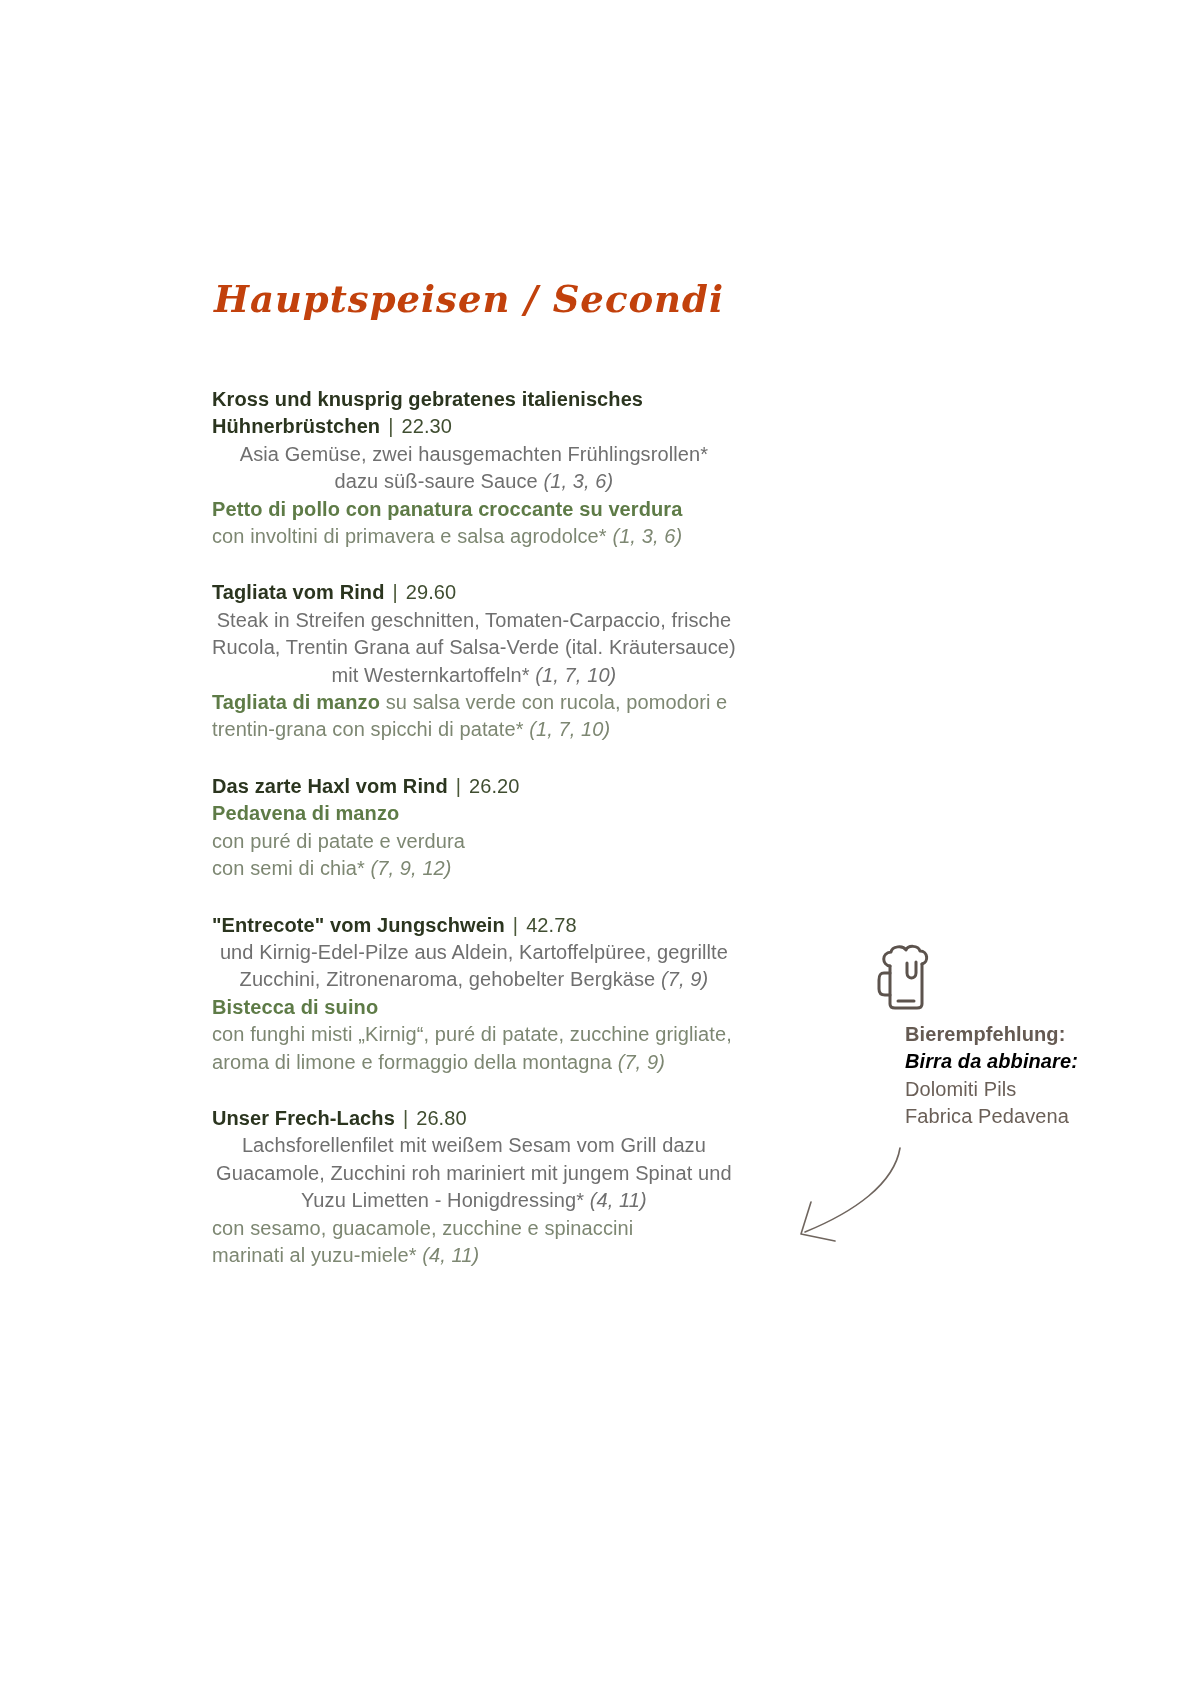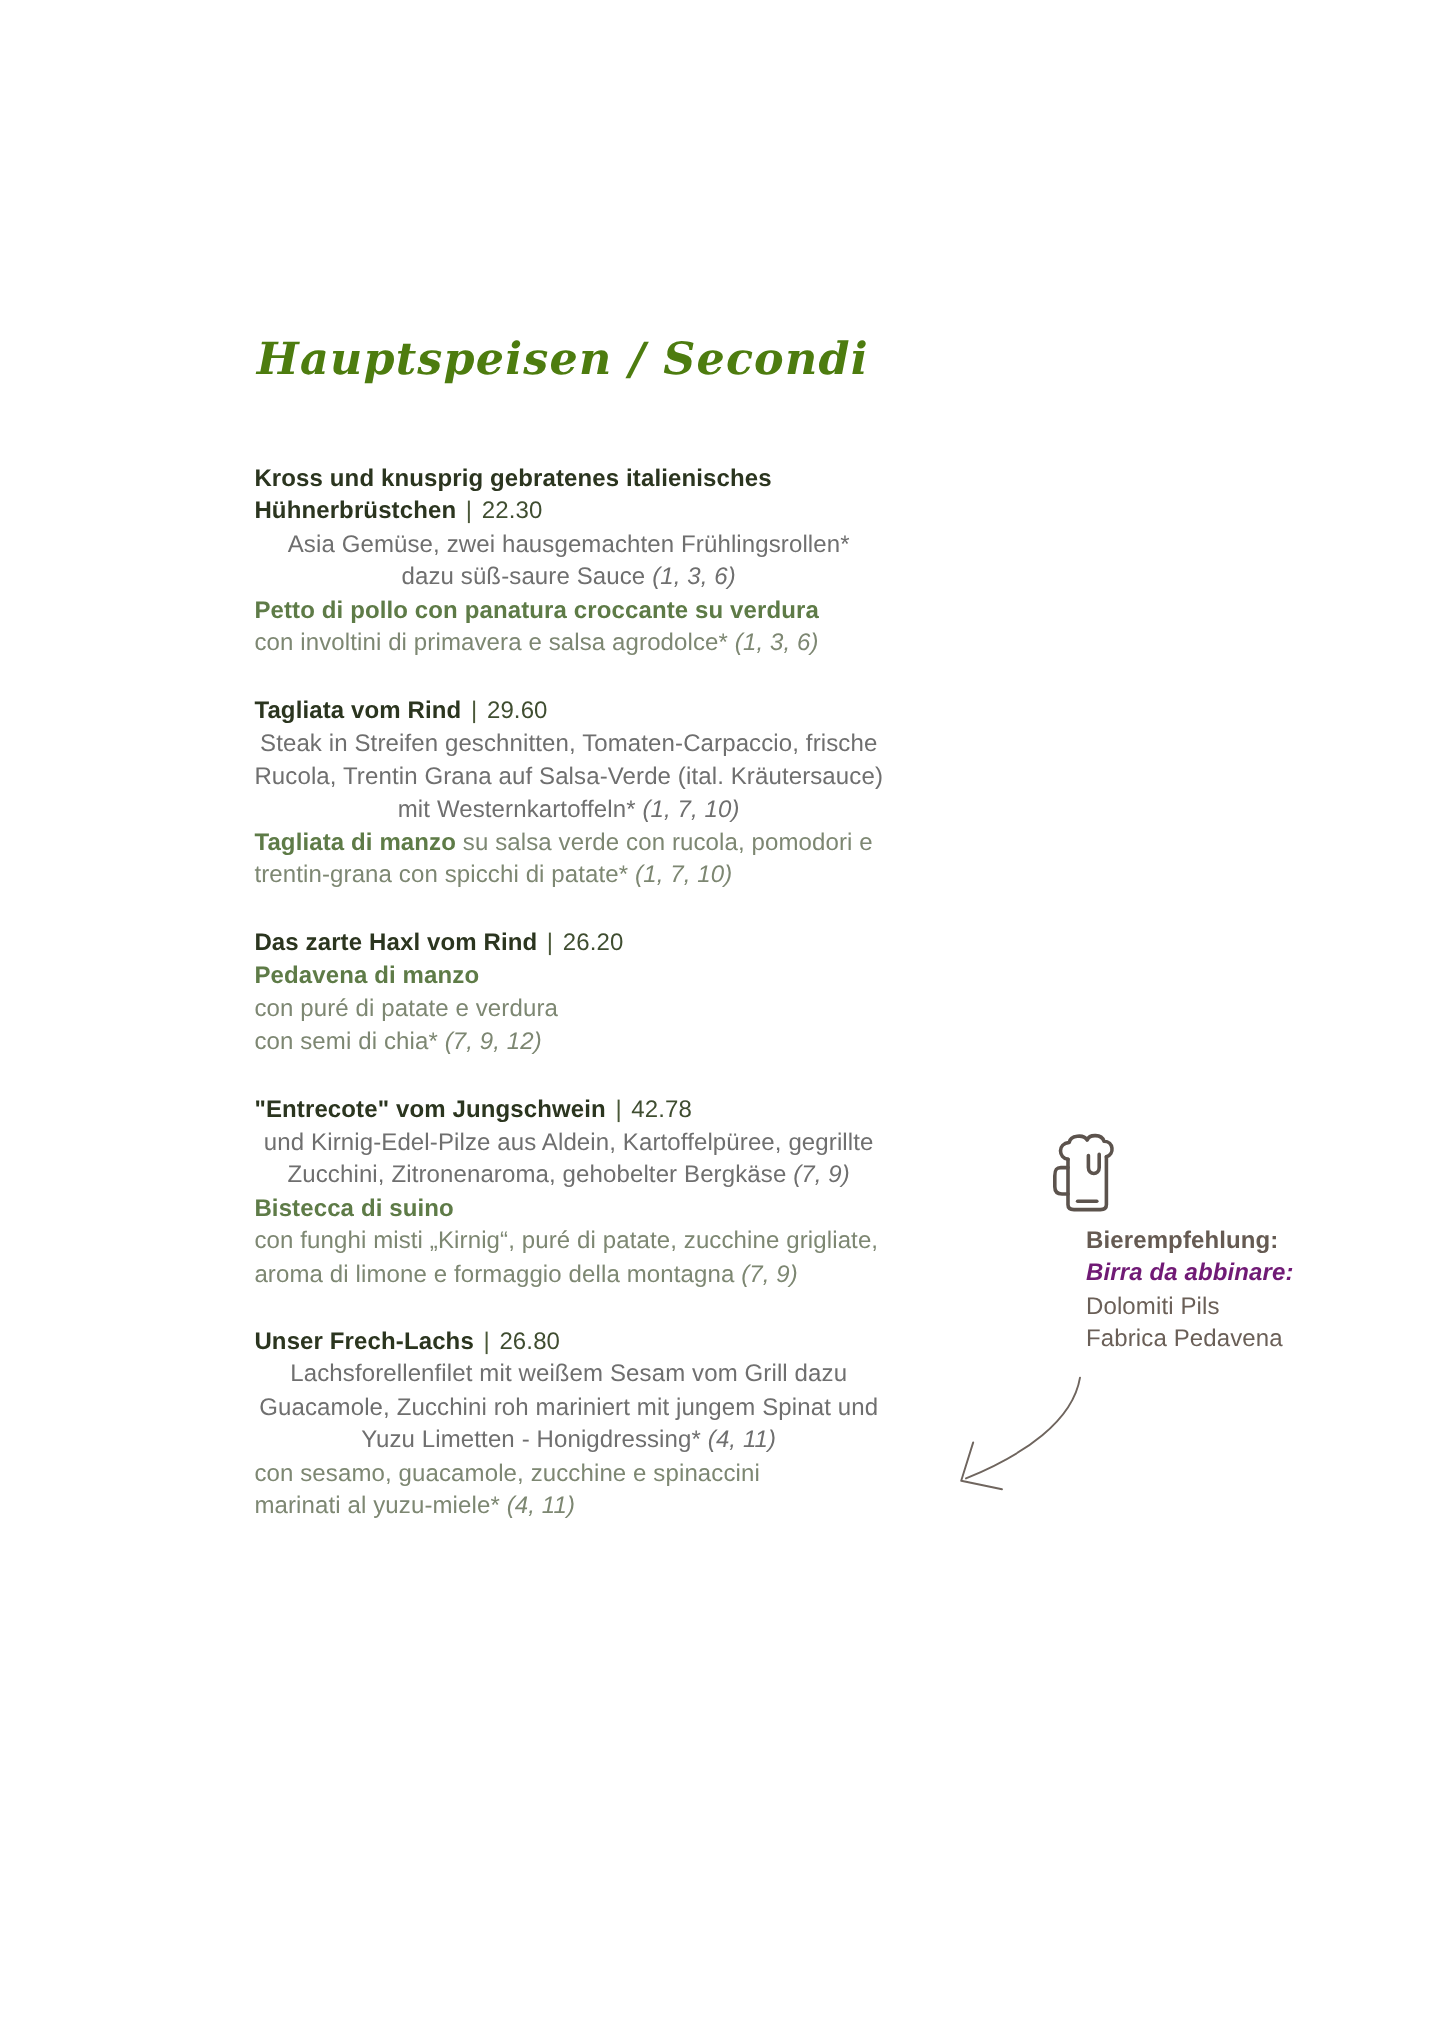--- a/index.html
+++ b/index.html
@@ -10,21 +10,21 @@
     position:relative;
     overflow:hidden;
   }
 
   
   .heading {
     position:absolute; left:214px; top:252px;
     font-family:"DejaVu Serif","Liberation Serif",serif;
     font-style:italic; font-weight:600;
     font-size:37px; letter-spacing:1px;
-    color:#4d7c0f;
+    color:#c2410c;
   }
 
   
   .items { position:absolute; left:212px; top:386px; }
   .item  { margin:0 0 29px 0; }
   .line  {
     margin:0;
     white-space:pre;           
     font-size:20px; line-height:27.4px; letter-spacing:0.1px;
   }
@@ -35,21 +35,21 @@
   .it-line { color:#7d8772; }
   .it-name { font-weight:700; color:#5e7b47; }
   .it-name.block { display:block; }
   .allerg  { font-style:italic;margin-top:12px; }
 
   
   .beer-icon  { position:absolute; left:872px; top:944px; }
   .beer-text  { position:absolute; left:905px; top:1021px; color:#6a5f57; }
   .beer-text .line { white-space:normal; }
   .b-bold     { font-weight:700; color:#655a52; }
-  .b-bold-it  { font-weight:700; font-style:italic; color:#701a75; }
+  .b-bold-it  { font-weight:700; font-style:italic; color:#000000; }
   .beer-arrow { position:absolute; left:782px; top:1142px; }
 </style>
 </head>
 <body>
 
 <h1 class="heading">Hauptspeisen / Secondi</h1>
 
 <div class="items">
 
   <div class="item">

